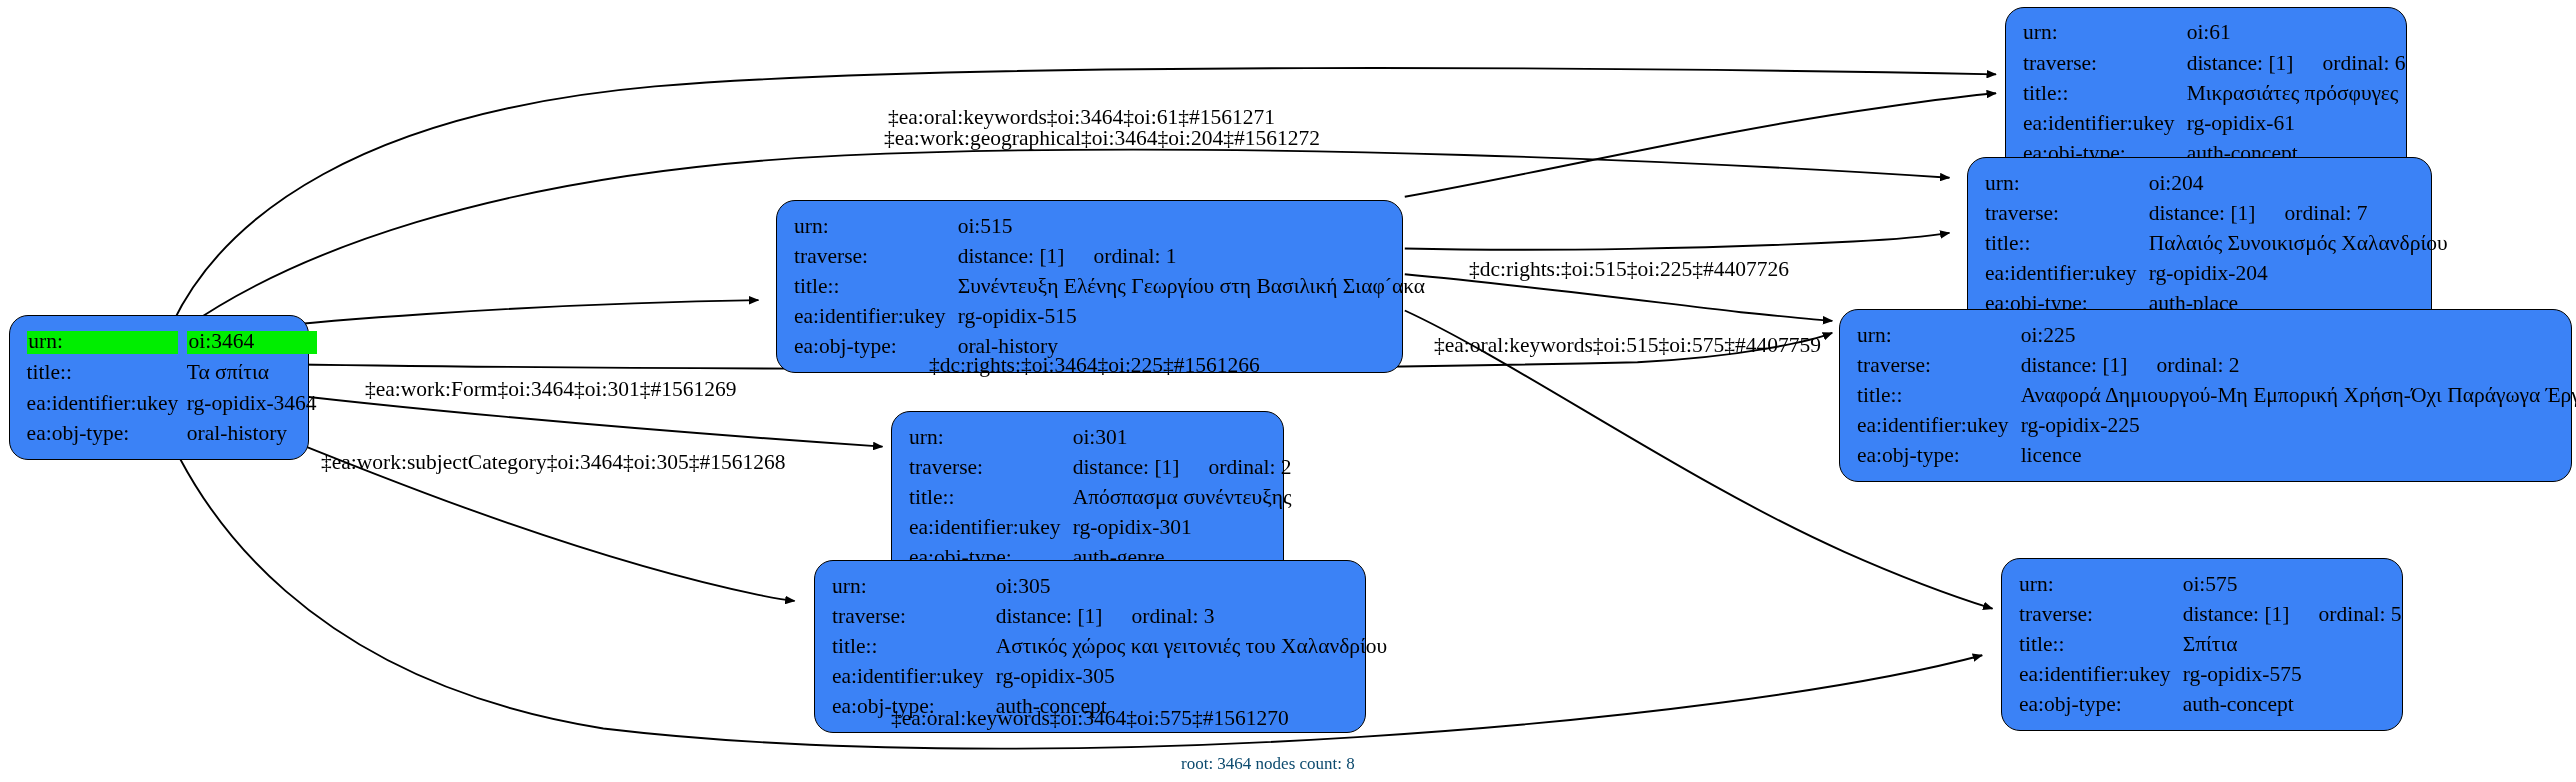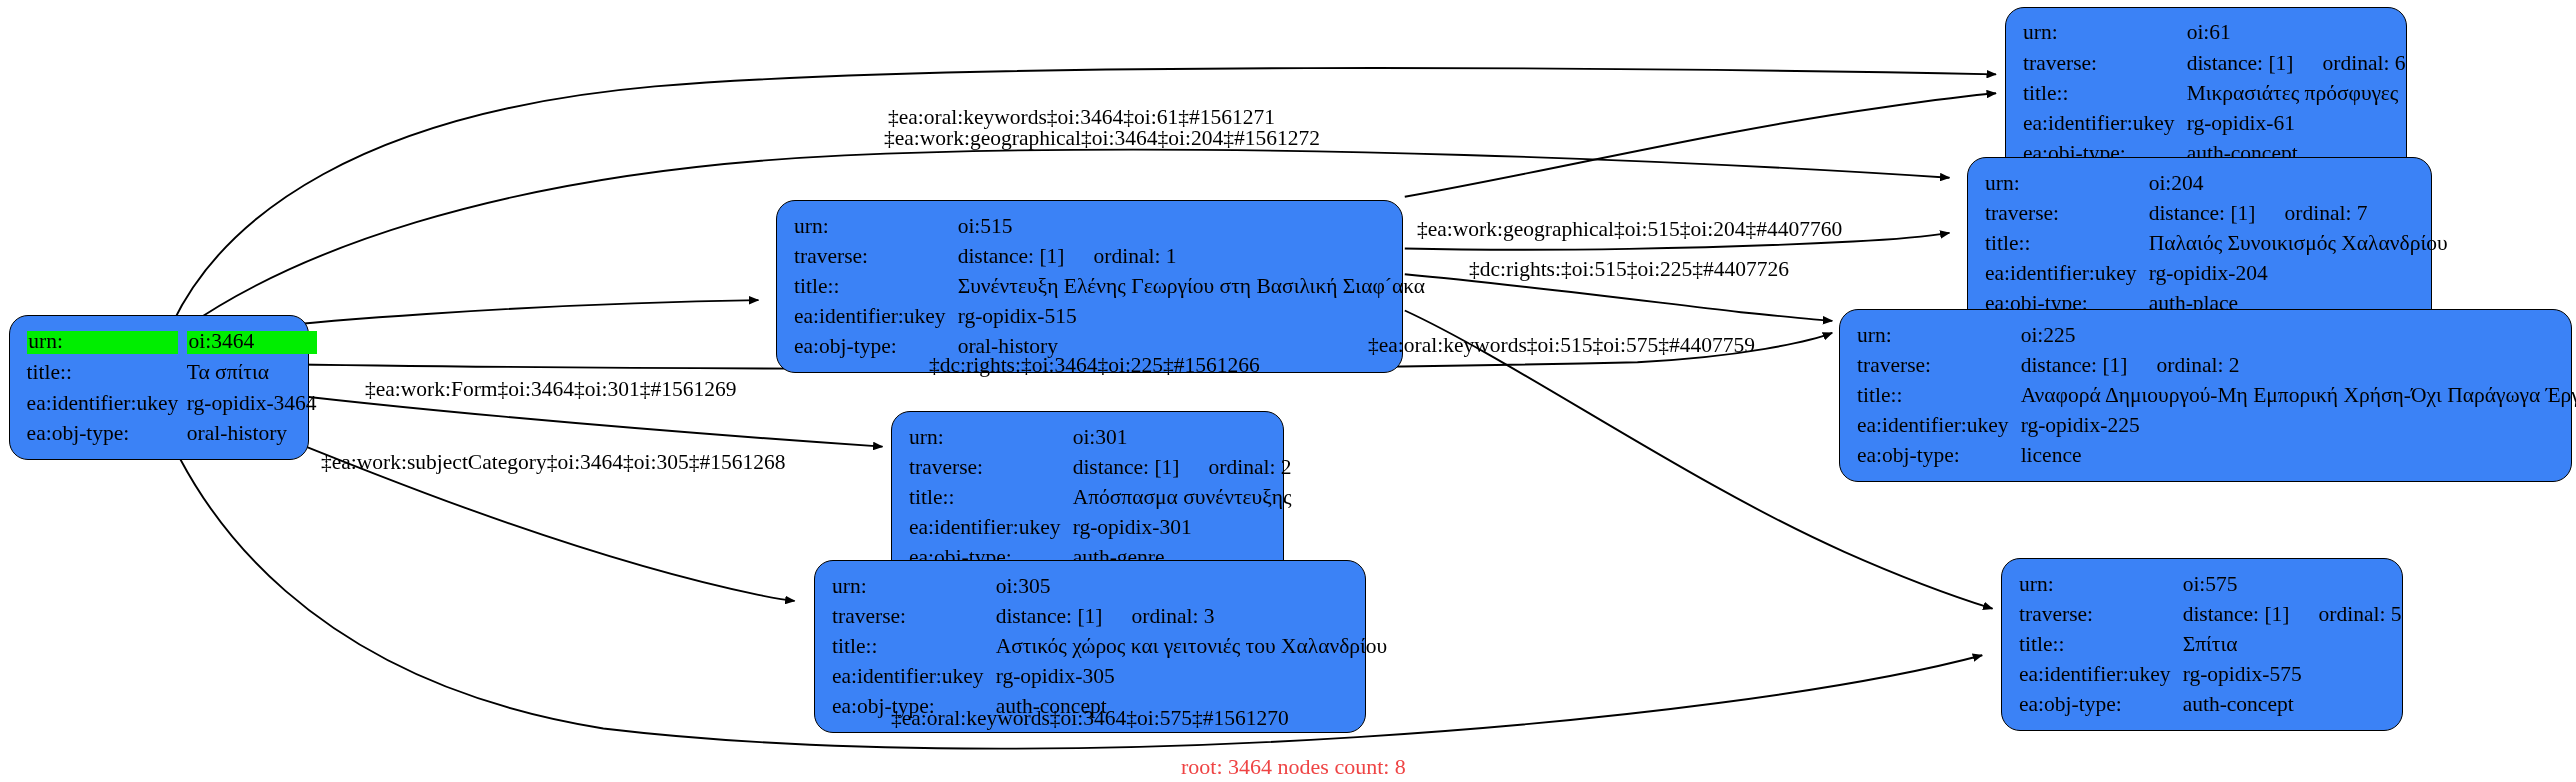--- a/index.html
+++ b/index.html
@@ -64,22 +64,22 @@
   .edge-label {
     position: absolute;
     font-size: 21.5px;
     line-height: 1;
     color: #000000;
     white-space: nowrap;
     font-family: "Liberation Serif", "DejaVu Serif", serif;
   }
   .graph-footer {
     position: absolute;
-    font-size: 22px;
-    color: #ef4444;
+    font-size: 17px;
+    color: #0c4a6e;
     white-space: nowrap;
     font-family: "Liberation Serif", "DejaVu Serif", serif;
   }
 </style>
 </head>
 <body>
 
 <div id="canvas">
 
   <svg id="edge-layer" viewBox="0 0 2989 908" xmlns="http://www.w3.org/2000/svg">
@@ -314,24 +314,23 @@
       <tr>
         <td class="key">ea:obj-type:</td>
         <td class="val">auth-concept</td>
       </tr>
     </tbody>
       </table>
   </div>
 
   <div class="edge-label" style="left:888px; top:59px;margin-top:48px;">‡ea:oral:keywords‡oi:3464‡oi:61‡#1561271</div>
   <div class="edge-label" style="left:884px; top:128px;">‡ea:work:geographical‡oi:3464‡oi:204‡#1561272</div>
-  <div class="edge-label" style="left:1417px; top:219px;">‡ea:work:geographical‡oi:515‡oi:204‡#4407760</div>
   <div class="edge-label" style="left:1469px; top:259px;">‡dc:rights:‡oi:515‡oi:225‡#4407726</div>
   <div class="edge-label" style="left:929px; top:355px;text-align:right;">‡dc:rights:‡oi:3464‡oi:225‡#1561266</div>
-  <div class="edge-label" style="left:1368px; top:335px;">‡ea:oral:keywords‡oi:515‡oi:575‡#4407759</div>
+  <div class="edge-label" style="left:1434px; top:335px;">‡ea:oral:keywords‡oi:515‡oi:575‡#4407759</div>
   <div class="edge-label" style="left:365px;  top:379px;">‡ea:work:Form‡oi:3464‡oi:301‡#1561269</div>
   <div class="edge-label" style="left:321px; top:452px;">‡ea:work:subjectCategory‡oi:3464‡oi:305‡#1561268</div>
   <div class="edge-label" style="left:891px; top:708px;">‡ea:oral:keywords‡oi:3464‡oi:575‡#1561270</div>
 
   <div class="graph-footer" style="left:1181px; top:754px;">root: 3464 nodes count: 8</div>
 
 </div>
 
 
 </body></html>

